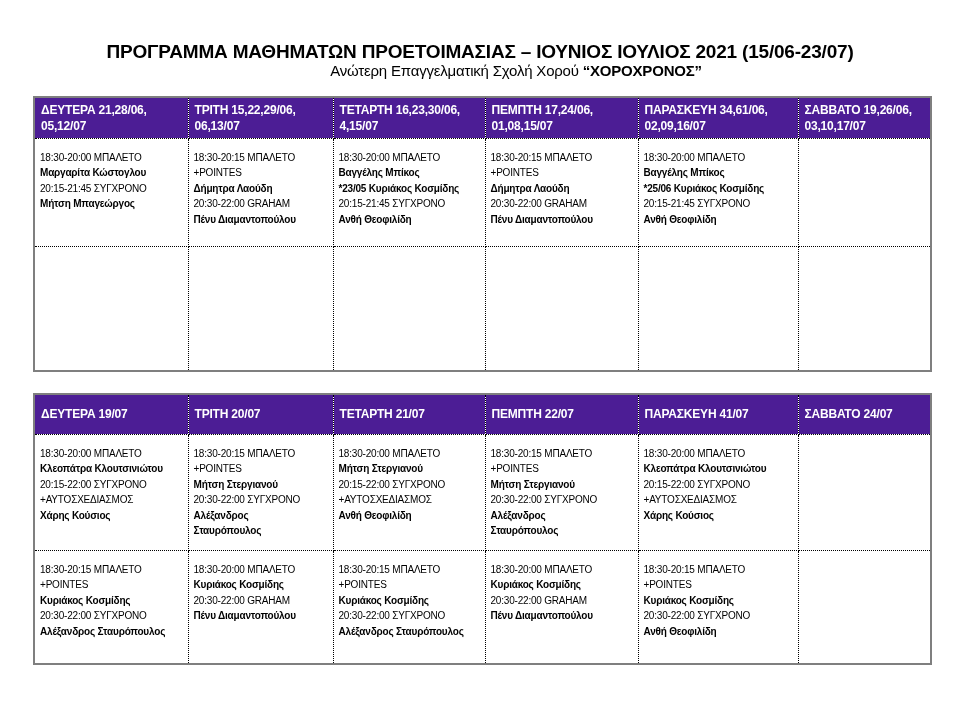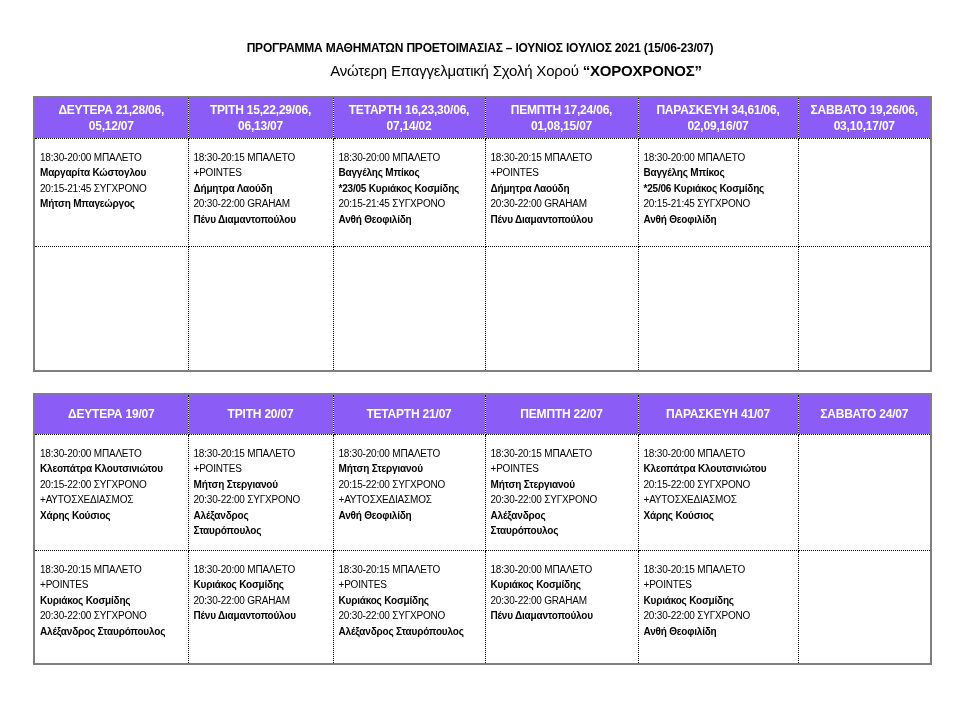--- a/index.html
+++ b/index.html
@@ -4,42 +4,42 @@
 <style>
   html,body{margin:0;padding:0;}
   body{
     width:960px;height:720px;position:relative;
     background:#ffffff;color:#000;
     font-family:"Liberation Sans","DejaVu Sans",sans-serif;
     overflow:hidden;
   }
   .title{
     position:absolute;top:41px;left:0;width:100%;
-    text-align:center;font-weight:bold;font-size:12px;letter-spacing:-0.2px;
+    text-align:center;font-weight:bold;font-size:19px;letter-spacing:-0.2px;
   }
   .subtitle{
     position:absolute;top:62px;left:0;width:100%;
     text-align:center;font-size:15px;letter-spacing:-0.2px;padding-left:36px;
   }
   .subtitle .b{font-weight:bold;}
   table.sched{
     position:absolute;left:33px;width:897px;
     border-collapse:collapse;table-layout:fixed;
     border:2px solid #7f7f7f;
   }
   table.t0{top:96px;}
   table.t1{top:393px;}
   table.sched th, table.sched td{
     border:1px dotted #000000;
     overflow:hidden;
   }
   table.sched th{
-    background:#8b5cf6;color:#ffffff;
+    background:#4c1d95;color:#ffffff;
     font-weight:bold;font-size:12px;line-height:16px;
-    text-align:center;vertical-align:middle;
+    text-align:left;vertical-align:middle;
     padding:2px 6px;letter-spacing:-0.2px;
   }
   table.sched td{
     vertical-align:top;
     padding:11px 5px 2px 5px;
     font-size:10px;line-height:15.5px;letter-spacing:-0.2px;
   }
   .t0 thead tr{height:41px;}
   .t0 tbody tr.r0{height:108px;}
   .t0 tbody tr.r1{height:125px;}
@@ -65,21 +65,21 @@
       <col class="c1">
       <col class="c2">
       <col class="c3">
       <col class="c4">
       <col class="c5">
     </colgroup>
     <thead>
       <tr>
         <th>ΔΕΥΤΕΡΑ 21,28/06, 05,12/07</th>
         <th>ΤΡΙΤΗ 15,22,29/06, 06,13/07</th>
-        <th>ΤΕΤΑΡΤΗ 16,23,30/06, 07,14/02</th>
+        <th>ΤΕΤΑΡΤΗ 16,23,30/06, 4,15/07</th>
         <th>ΠΕΜΠΤΗ 17,24/06, 01,08,15/07</th>
         <th>ΠΑΡΑΣΚΕΥΗ 34,61/06, 02,09,16/07</th>
         <th>ΣΑΒΒΑΤΟ 19,26/06, 03,10,17/07</th>
       </tr>
     </thead>
     <tbody>
       <tr class="r0">
         <td>
           <div class="line-time">18:30-20:00 ΜΠΑΛΕΤΟ</div>
           <div class="line-name">Μαργαρίτα Κώστογλου</div>

